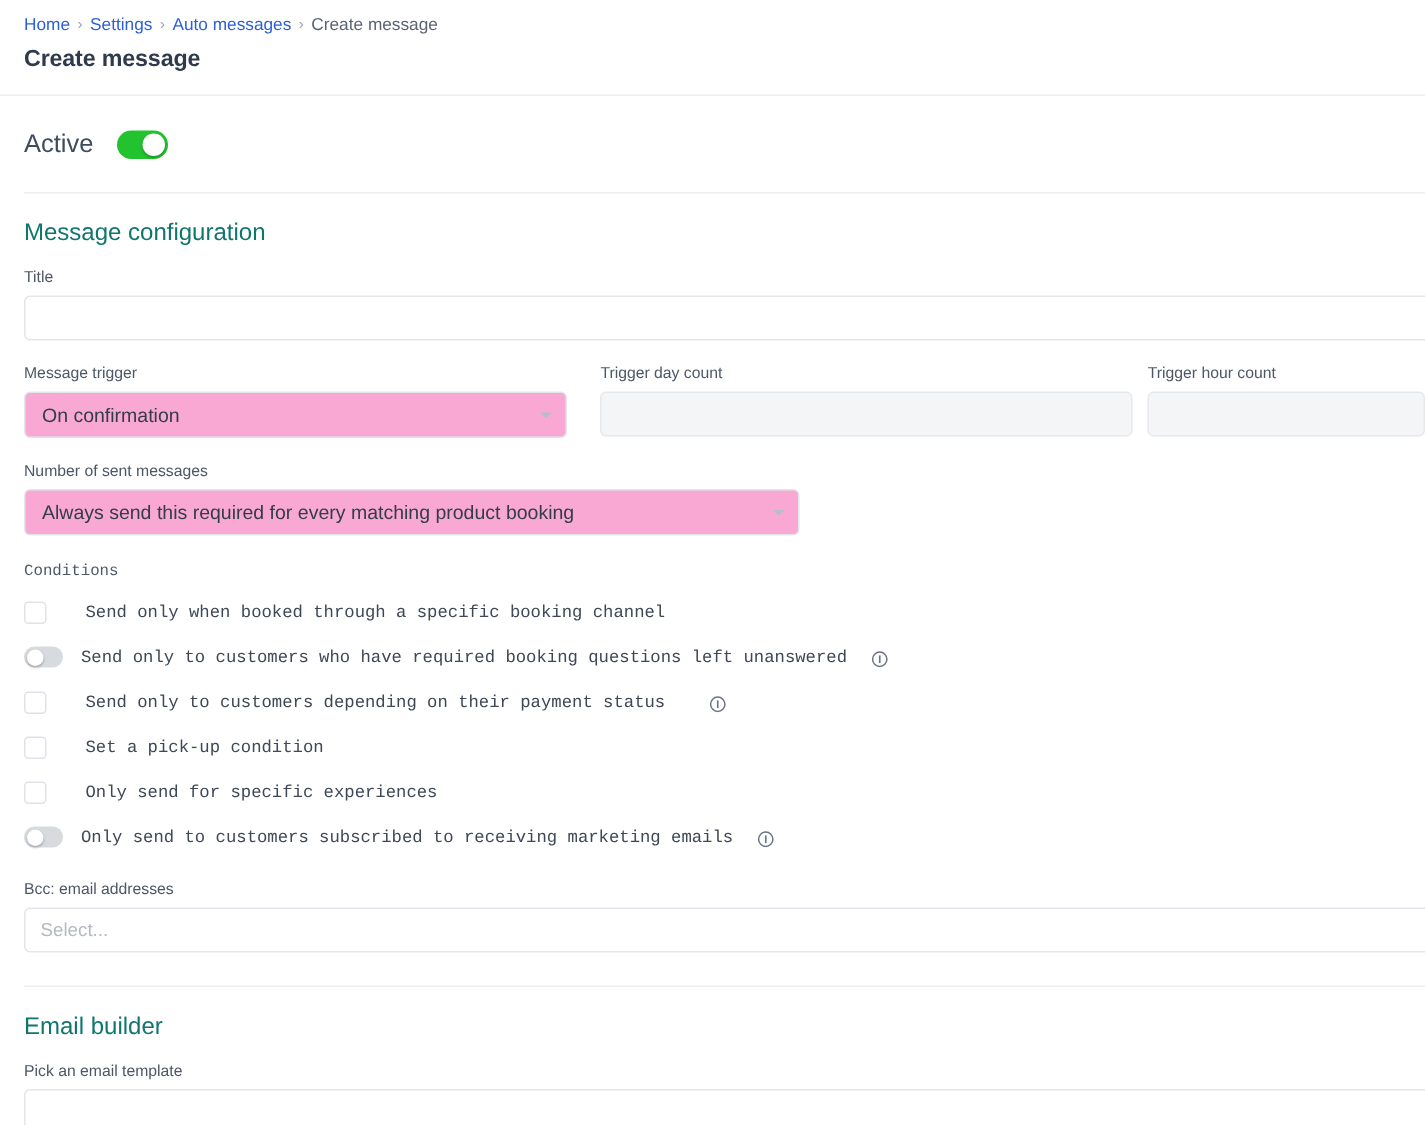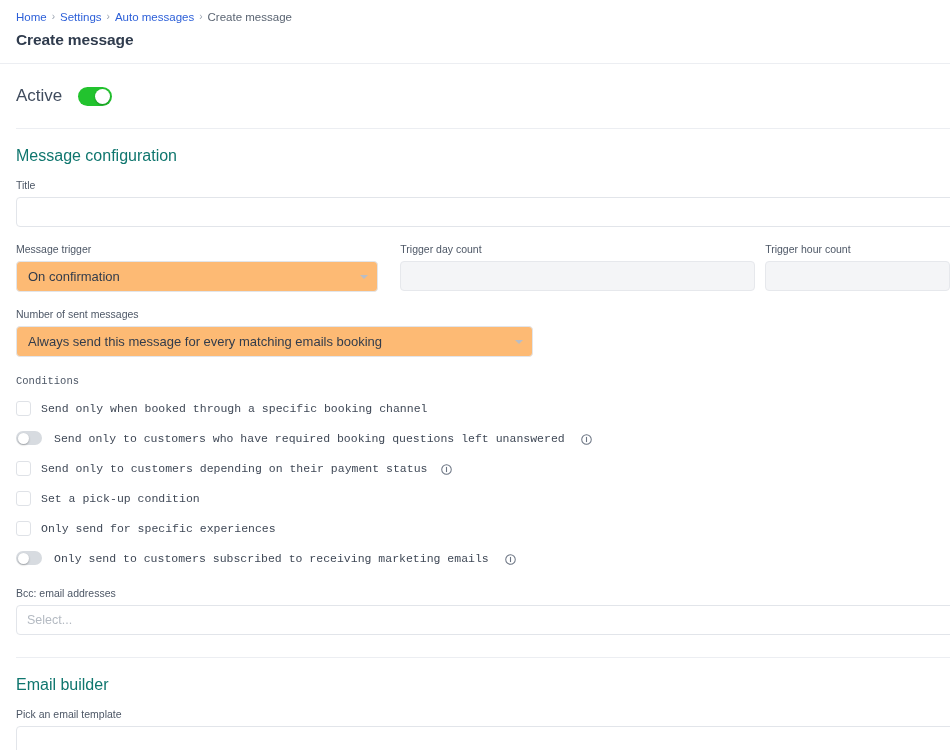--- a/index.html
+++ b/index.html
@@ -111,21 +111,21 @@
     width: 100%;
   }
   .input.disabled { background: #f4f5f7; border-color: #e6e8ec; }
   .input .placeholder { color: #b4bac2; }
 
   .select {
     position: relative;
     height: 31px;
     border: 1px solid #e2e5ea;
     border-radius: 4px;
-    background: #fdba74;
+    background: #f9a8d4;
     display: flex;
     align-items: center;
     padding: 0 26px 0 11px;
     font-size: 13px;
     color: #323c4b;
   }
   .caret {
     position: absolute;
     right: 9px; top: 50%;
     margin-top: -2px;
@@ -145,21 +145,21 @@
   .w-numsent { width: 517px; }
   .w-bcc     { width: 950px; }
   .w-template{ width: 950px; }
 
   
   .conditions { margin-top: 18px; font-family: Liberation Mono, monospace; }
   .cond-row {
     display: flex;
     align-items: center;
     height: 30px;
-    gap: 10px;
+    gap: 26px;
   }
   .cond-row.toggle-row { gap: 12px; }
   .checkbox {
     width: 15px; height: 15px;
     border: 1px solid #dfe2e7;
     border-radius: 3px;
     background: #fff;
     flex: 0 0 auto;
     cursor: pointer;
   }
@@ -237,21 +237,21 @@
           <span></span>
         </div>
       </div>
     </div>
 
     <div style="height:16px"></div>
 
     <div class="w-numsent">
       <div class="field-label">Number of sent messages</div>
       <div class="select">
-        <span>Always send this message for every matching emails booking</span>
+        <span>Always send this required for every matching product booking</span>
         <span class="caret"></span>
       </div>
     </div>
 
     <div class="conditions">
       <div class="field-label">Conditions</div>
 
       <div class="cond-row">
         <span class="checkbox"></span>
         <span class="cond-text">Send only when booked through a specific booking channel</span>

